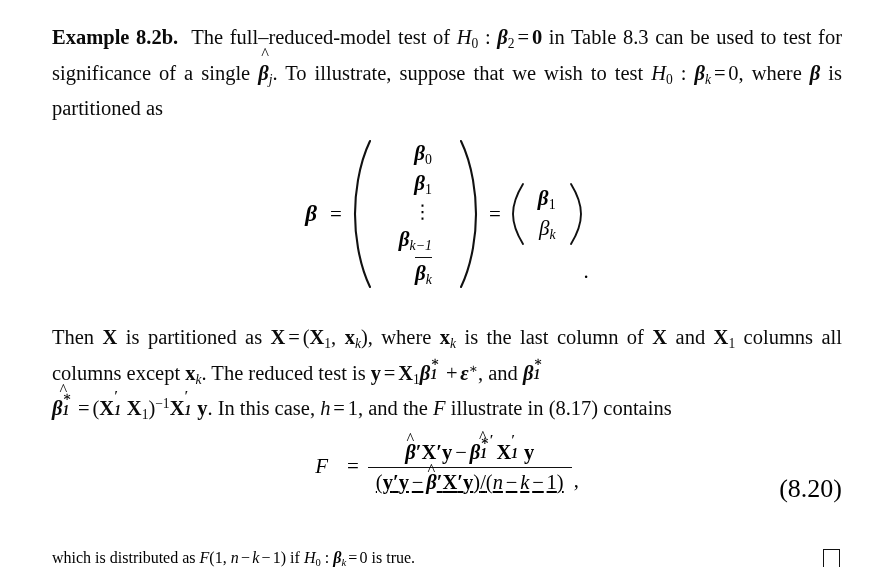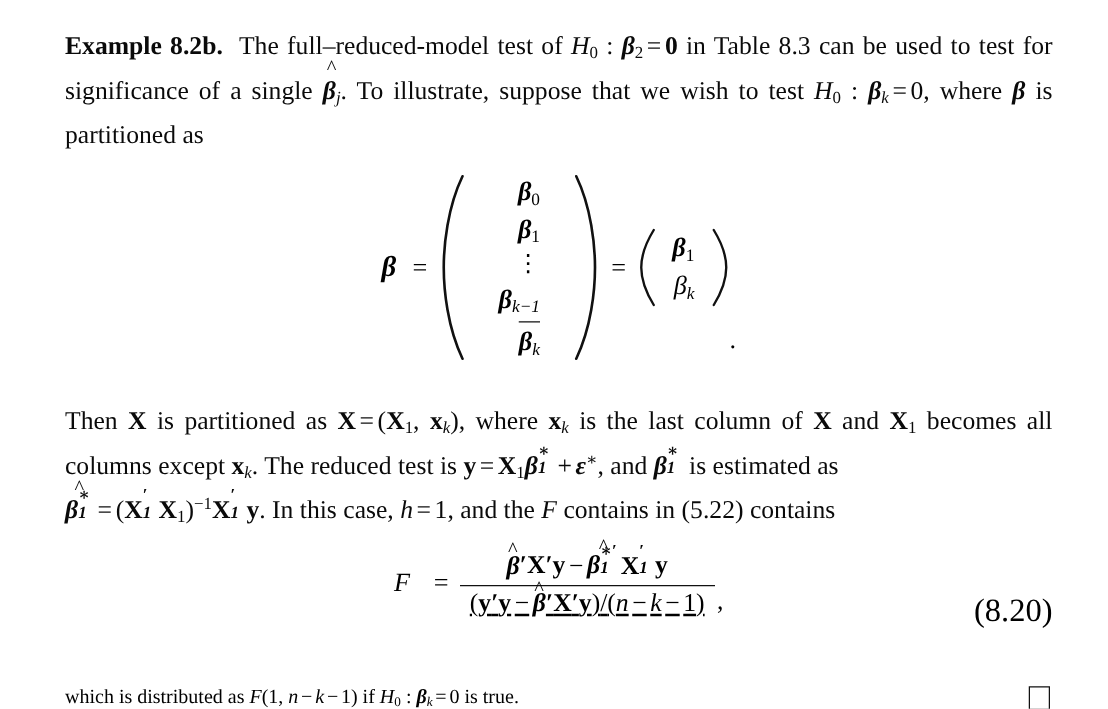--- a/index.html
+++ b/index.html
@@ -278,33 +278,32 @@
       <span>Then</span>
       <span class="mb">X</span>
       <span>is partitioned as</span>
       <span class="mb">X</span><span class="op mup">=</span><span class="mup">(</span><span class="mb"><span>X</span><sub class="up">1</sub></span><span class="mup">,</span>
       <span class="mb"><span>x</span><sub>k</sub></span><span class="mup">)</span><span>, where</span>
       <span class="mb"><span>x</span><sub>k</sub></span>
       <span>is the last column of</span>
       <span class="mb">X</span>
       <span>and</span>
       <span class="mb"><span>X</span><sub class="up">1</sub></span>
-      <span>becomes</span>
+      <span>columns</span>
       <span>all columns except</span>
       <span class="mb"><span>x</span><sub>k</sub></span><span class="mup">.</span>
       <span>The reduced test is</span>
       <span class="mb">y</span><span class="op mup">=</span><span class="mb"><span>X</span><sub class="up">1</sub></span><span class="mbi"><span>β</span><span class="ss"><span class="s-sup">∗</span><span class="s-sub up">1</span></span></span><span class="op mup">+</span><span class="mbi"><span>ε</span><sup class="up">∗</sup></span><span>, and</span>
       <span class="mbi"><span>β</span><span class="ss"><span class="s-sup">∗</span><span class="s-sub up">1</span></span></span>
-      <span>is estimated as</span>
       <br>
       <span class="mbi hat"><span class="acc">^</span><span>β</span><span class="ss"><span class="s-sup">∗</span><span class="s-sub up">1</span></span></span><span class="op mup">=</span><span class="mup">(</span><span class="mb"><span>X</span><span class="ss"><span class="s-sup">′</span><span class="s-sub up">1</span></span></span><span class="mb"><span>X</span><sub class="up">1</sub></span><span class="mup"><span>)</span><sup class="up">−1</sup></span><span class="mb"><span>X</span><span class="ss"><span class="s-sup">′</span><span class="s-sub up">1</span></span></span><span class="mb">y</span><span>. In this case,</span>
       <span class="mi">h</span><span class="op mup">=</span><span class="mup">1</span><span>, and the</span>
       <span class="mi">F</span>
-      <span>contains in</span>
-      <span class="mup">(5.22)</span>
+      <span>illustrate in</span>
+      <span class="mup">(8.17)</span>
       <span>contains</span>
     </div>
 
     <div class="disp-f">
       <div class="f-center">
         <span class="f-lhs">F</span>
         <span class="eqsign">=</span>
 
         <span class="frac">
           <span class="num"><span class="mbi hat"><span class="acc">^</span><span>β</span></span><span class="mb mup">′</span><span class="mb"><span>X</span><span class="mup">′</span></span><span class="mb">y</span><span class="op mup">−</span><span class="mbi hat"><span class="acc">^</span><span>β</span><span class="ss" style="width:0.80em;"><span class="s-sup"><span>∗</span><span>′</span></span><span class="s-sub up">1</span></span></span><span class="mb"><span>X</span><span class="ss"><span class="s-sup">′</span><span class="s-sub up">1</span></span></span><span class="mb">y</span>

